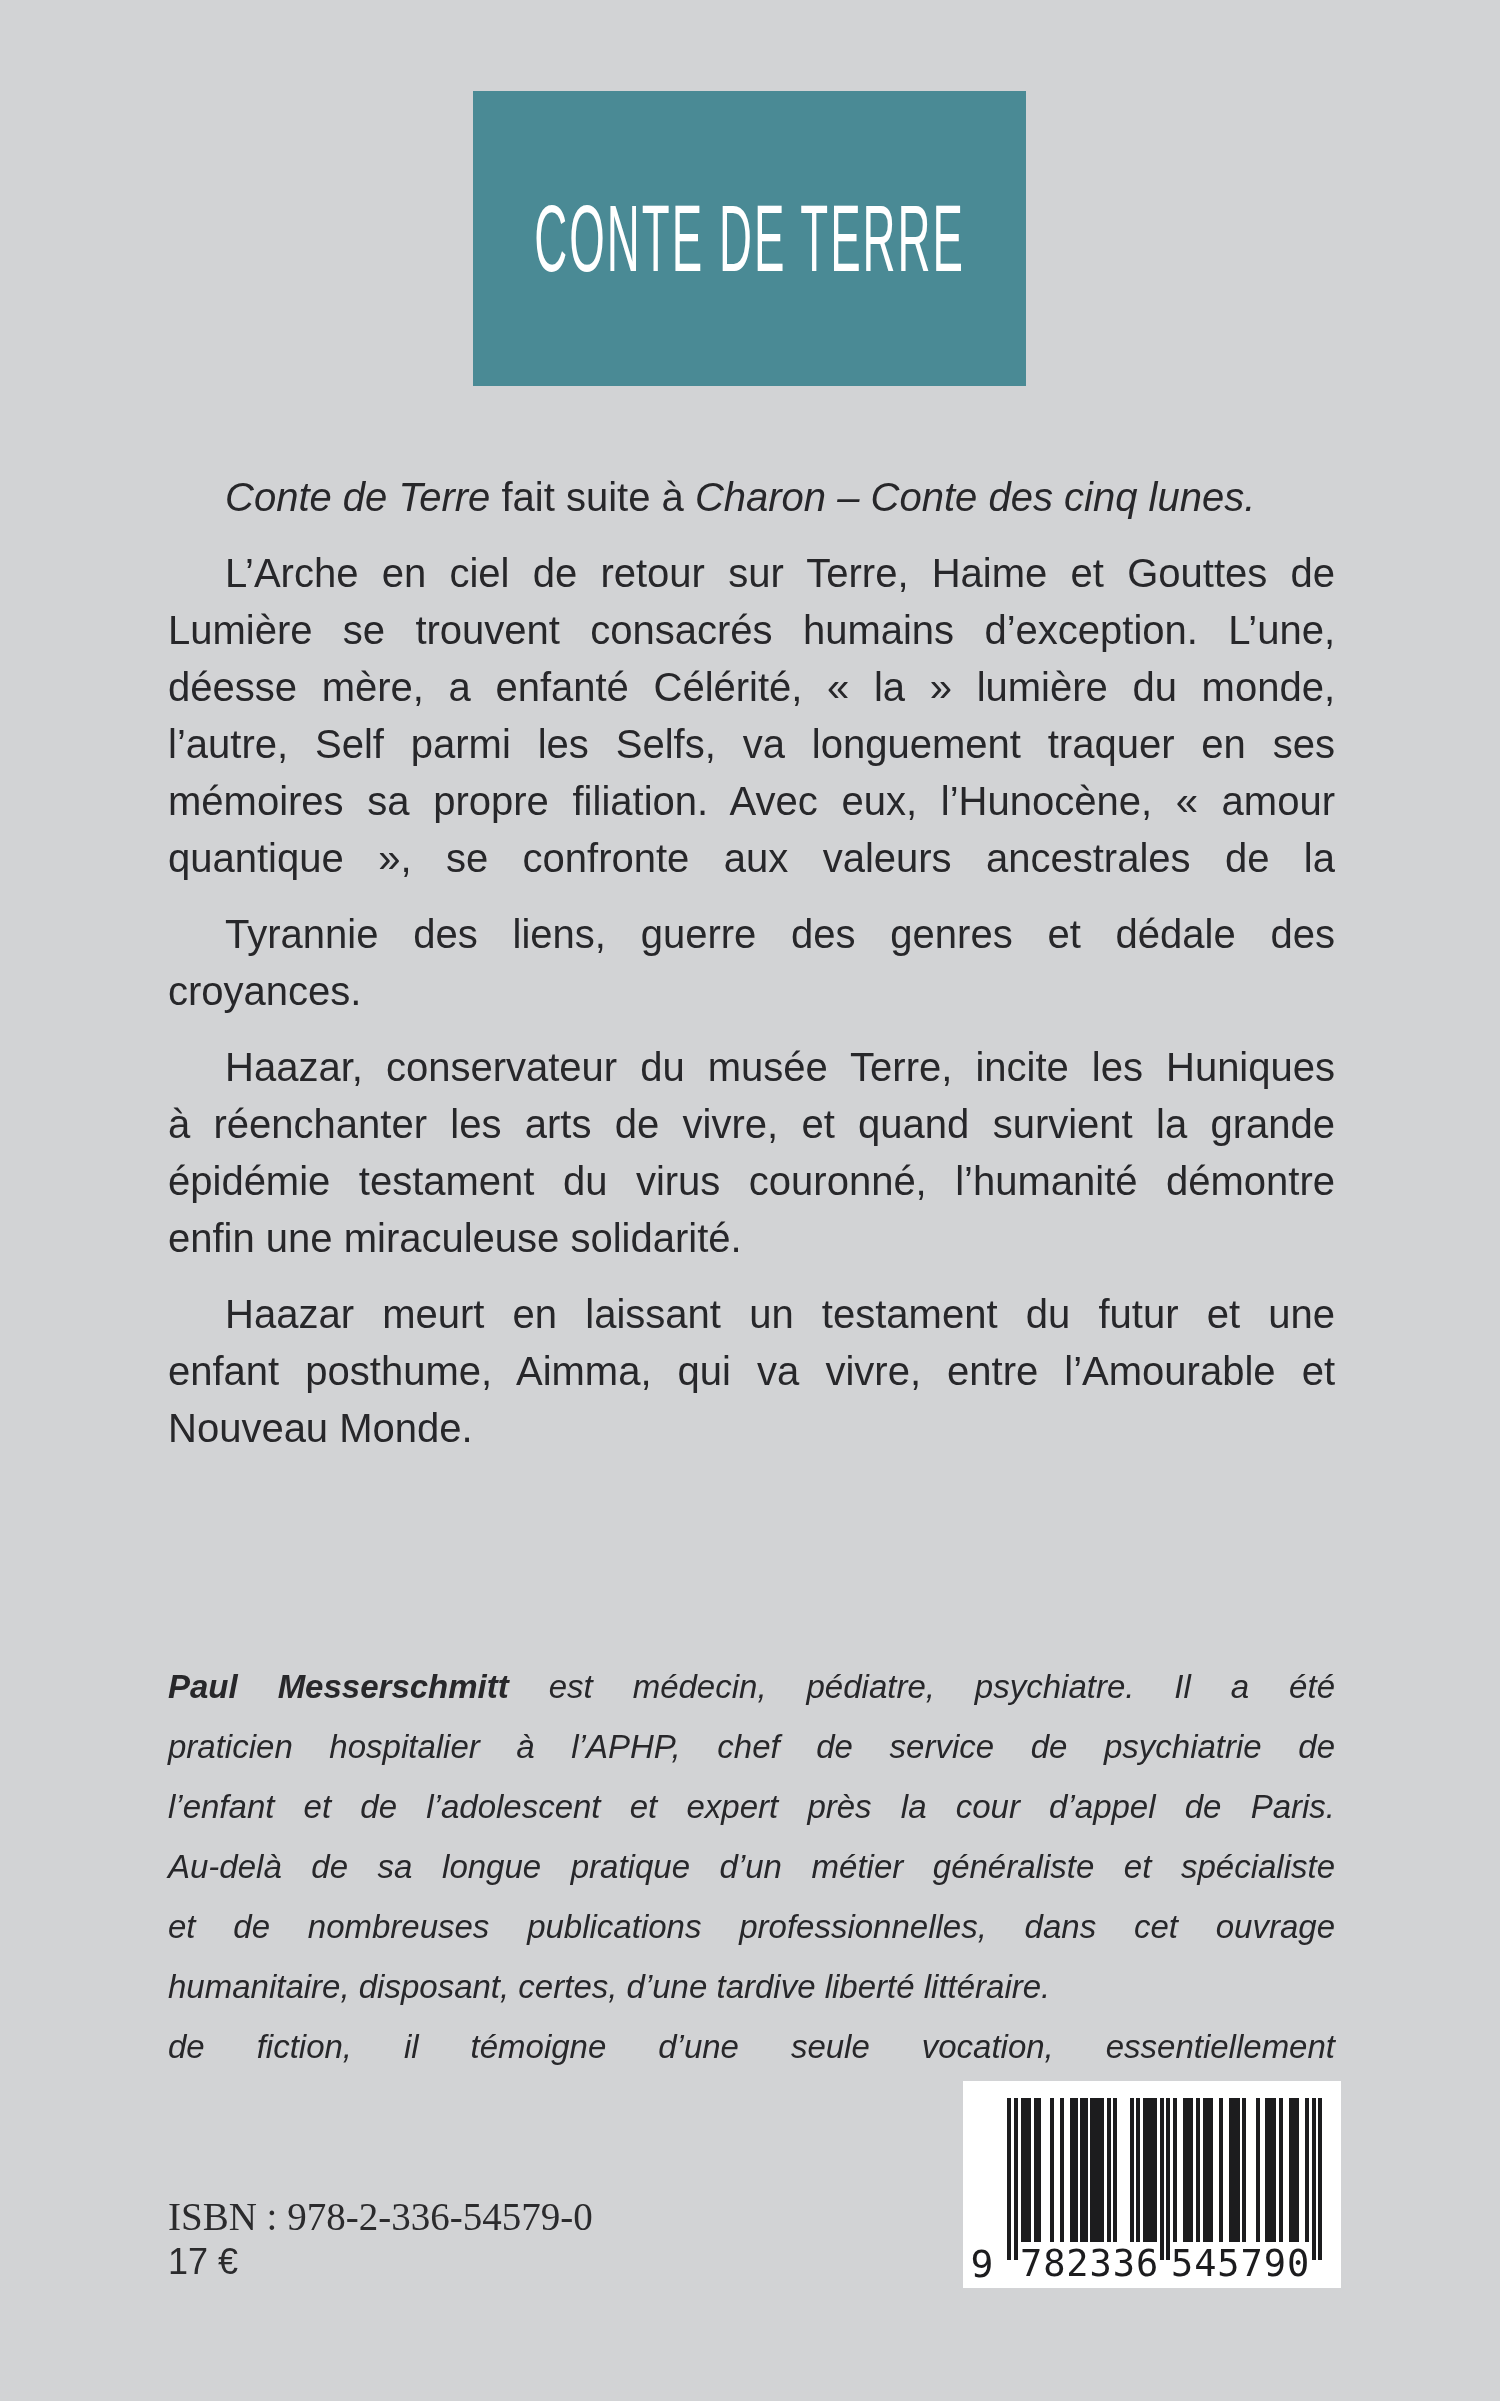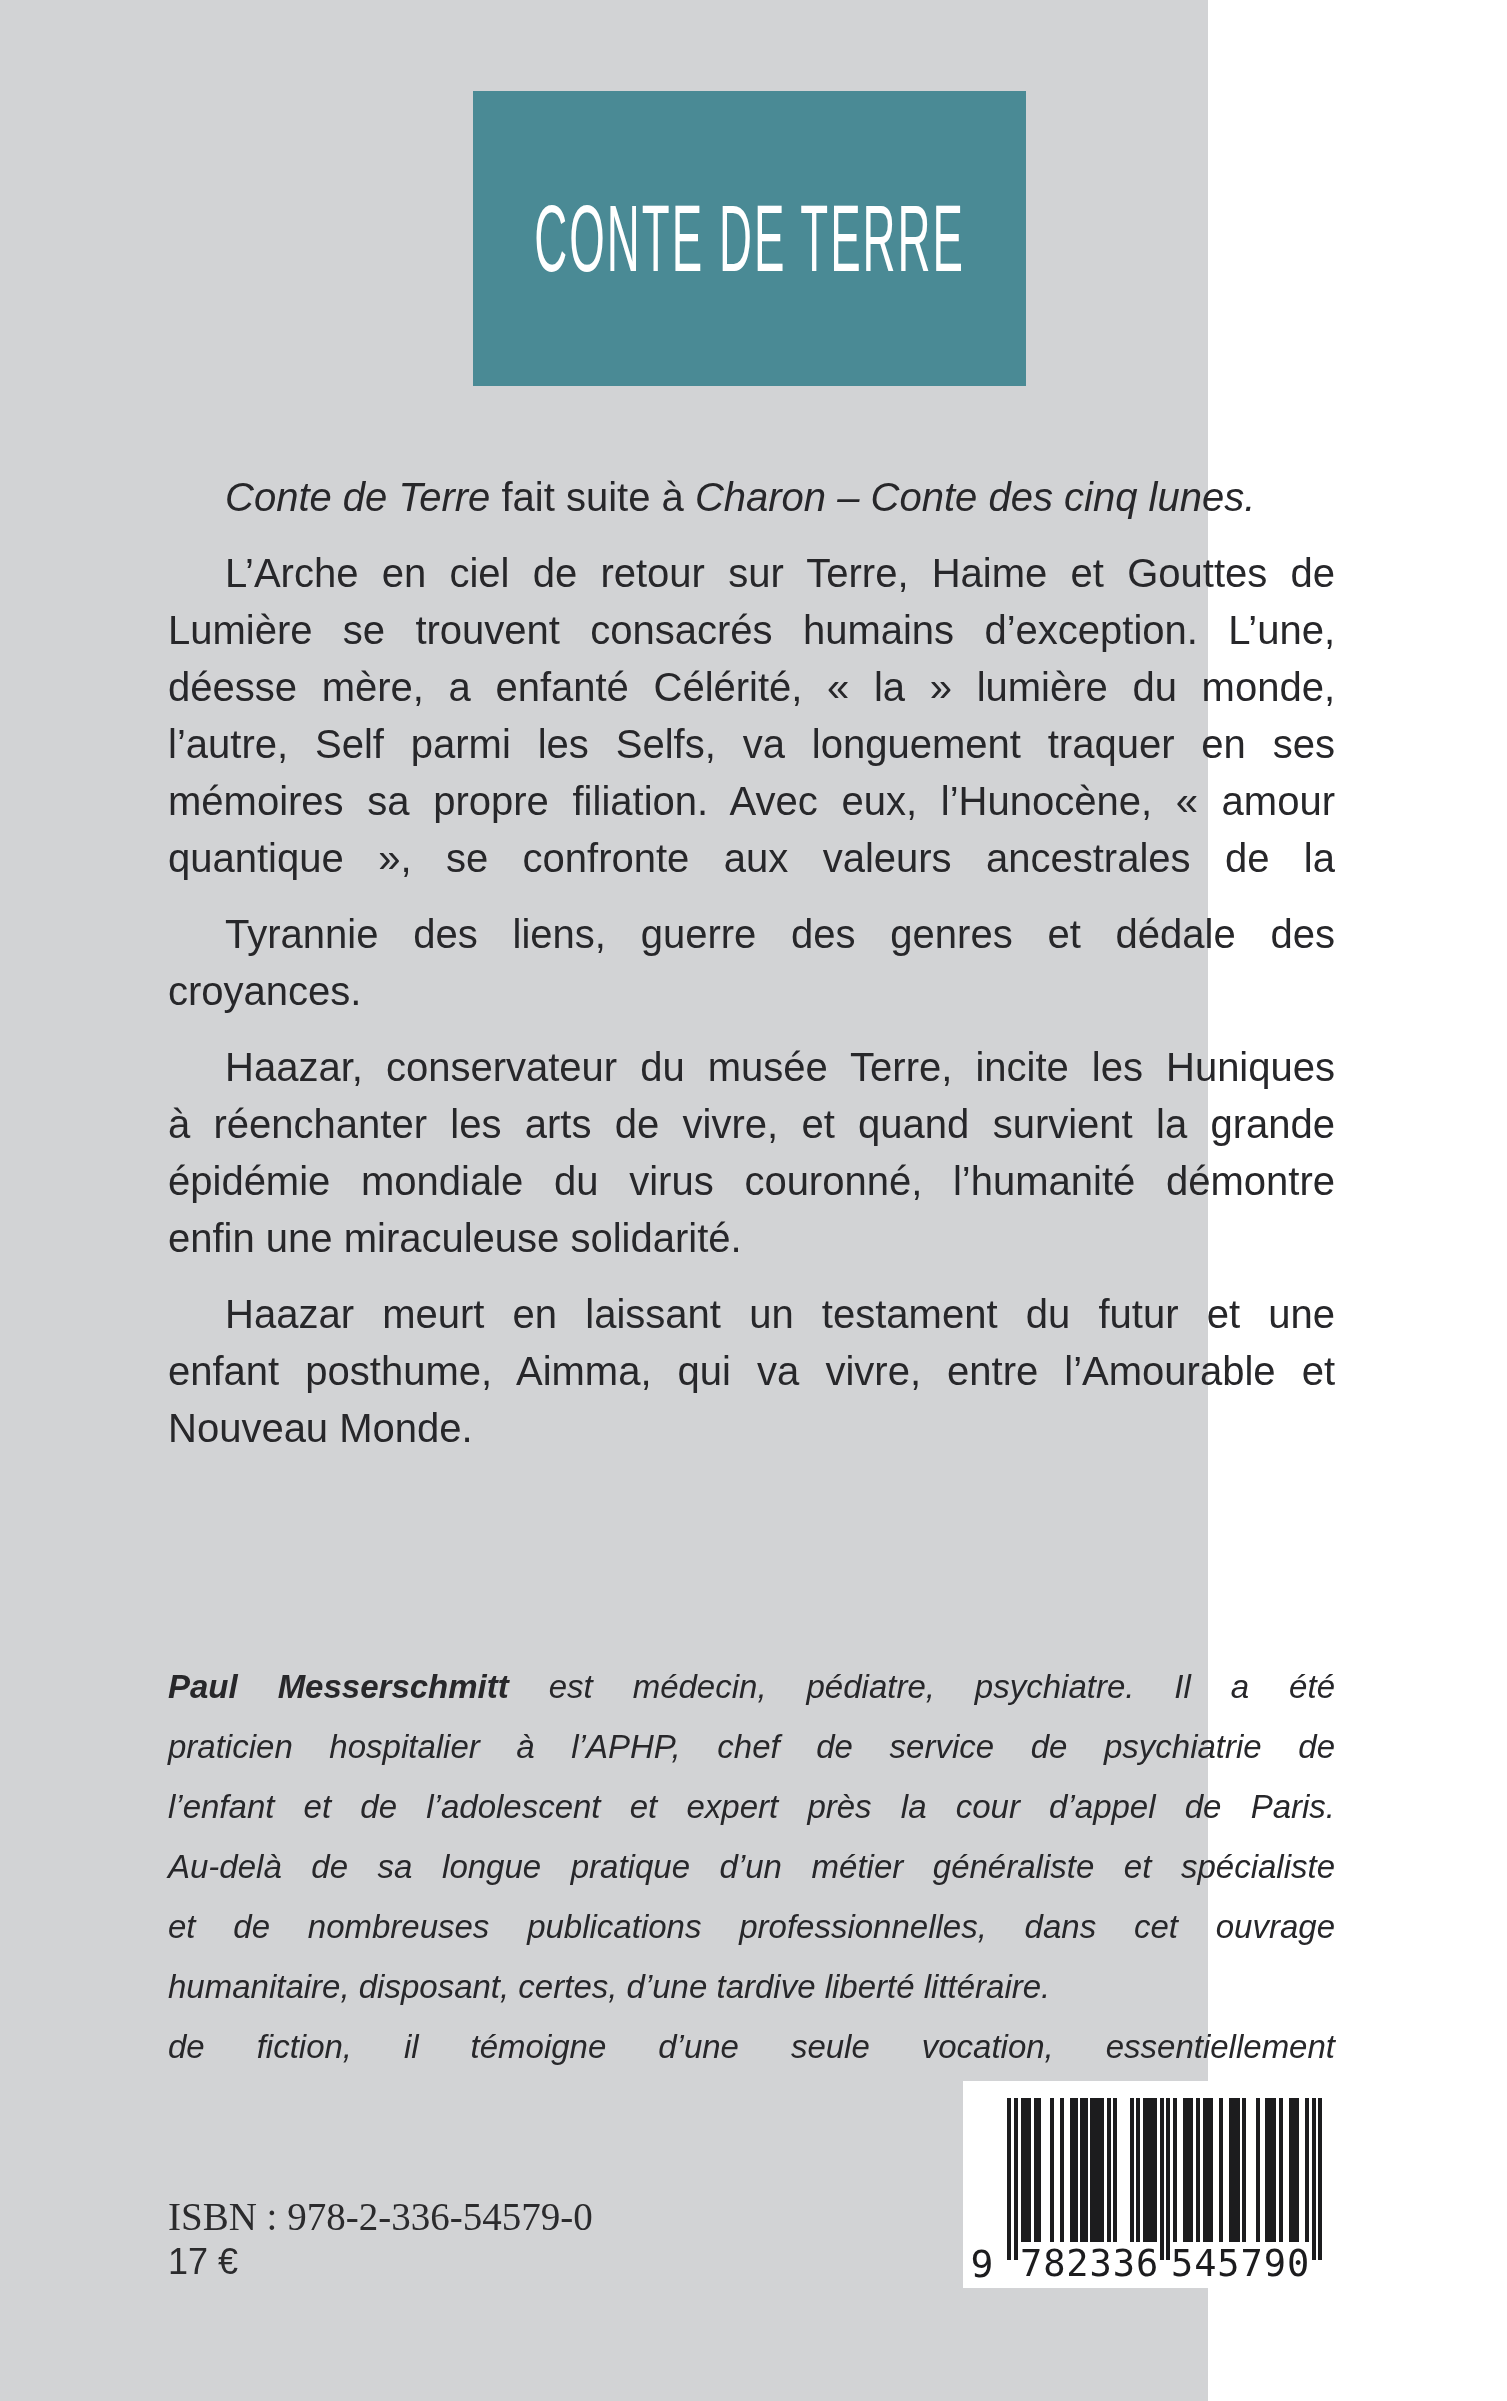--- a/index.html
+++ b/index.html
@@ -1,17 +1,17 @@
 <!DOCTYPE html>
 <html style="font-size:15px"><head>
 <meta charset="utf-8">
 <style>
   html,body{margin:0;padding:0;}
   body{width:1508px;height:2402px;overflow:hidden;}
-  .page{position:relative;width:1208px;height:2402px;background:#d2d3d5;font-family:"Liberation Sans",sans-serif;}
+  .page{position:relative;width:1500px;height:2402px;background:#d2d3d5;font-family:"Liberation Sans",sans-serif;}
 
   
   .banner{position:absolute;left:473px;top:91px;width:553px;height:295px;background:#4a8a95;
           display:flex;align-items:center;justify-content:center;}
   .banner-title{color:#ffffff;font-size:95px;line-height:1;white-space:nowrap;
                 letter-spacing:0.045em;transform:scaleX(0.48);transform-origin:center;
                 font-family:"Liberation Sans",sans-serif;font-weight:400;}
 
   
   .textblock{position:absolute;left:168px;width:1167px;color:#27272a;margin-top:36px;}
@@ -64,21 +64,21 @@
         <div class="line just">mémoires sa propre filiation. Avec eux, l’Hunocène, « amour</div>
         <div class="line just">quantique », se confronte aux valeurs ancestrales de la</div>
       </div>
       <div class="para">
         <div class="line just fl-indent">Tyrannie des liens, guerre des genres et dédale des</div>
         <div class="line last">croyances.</div>
       </div>
       <div class="para">
         <div class="line just fl-indent">Haazar, conservateur du musée Terre, incite les Huniques</div>
         <div class="line just">à réenchanter les arts de vivre, et quand survient la grande</div>
-        <div class="line just">épidémie mondiale du virus couronné, l’humanité démontre</div>
+        <div class="line just">épidémie testament du virus couronné, l’humanité démontre</div>
         <div class="line last">enfin une miraculeuse solidarité.</div>
       </div>
       <div class="para">
         <div class="line just fl-indent">Haazar meurt en laissant un testament du futur et une</div>
         <div class="line just">enfant posthume, Aimma, qui va vivre, entre l’Amourable et</div>
         <div class="line last">Nouveau Monde.</div>
       </div>
     </div>
 
   <div class="textblock bio" id="bio">

